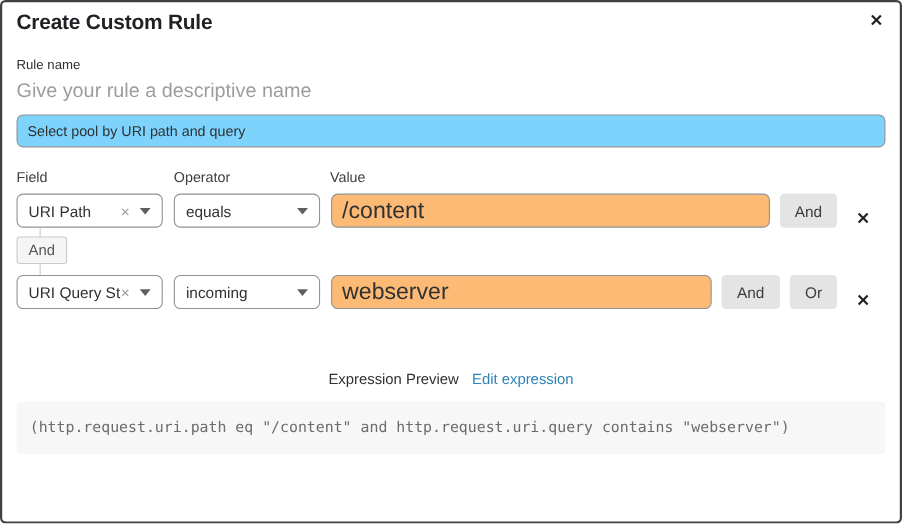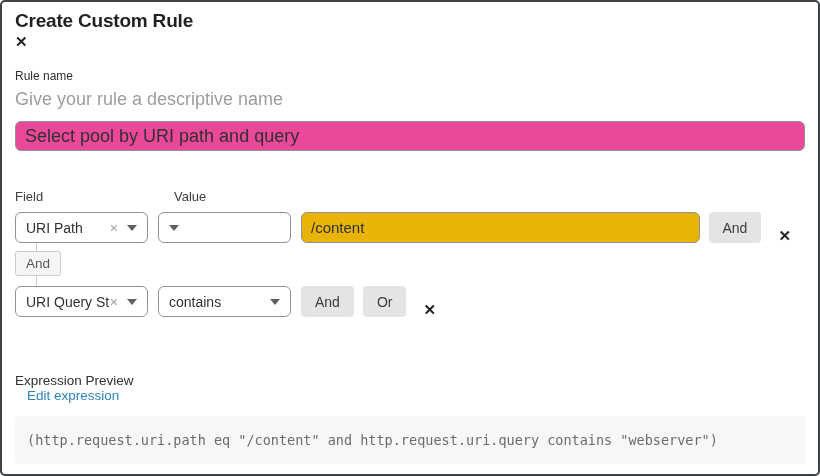--- a/index.html
+++ b/index.html
@@ -11,40 +11,40 @@
   }
   .dialog {
     width: 820px; height: 476px;
     border: 2px solid #3f4245;
     border-radius: 5px;
     background: #fff;
     padding: 0 13px;
     overflow: hidden;
   }
   
-  .hdr { display: flex; justify-content: space-between; align-items: flex-start; padding-top: 8px; flex-direction: column; }
+  .hdr { display: flex; justify-content: space-between; align-items: flex-start; padding-top: 8px; }
   .title { margin: 0; font-size: 19px; font-weight: 700; color: #1f2124; letter-spacing: -0.2px; }
   .close-btn {
     background: none; border: none; padding: 2px 2px 0 0; margin: 0;
     font-size: 15px; font-weight: 900; color: #1f2124; cursor: pointer; line-height: 1;
     font-family: inherit;
   }
   
   .rule-name { margin-top: 20px; }
   .lbl { font-size: 12px; color: #2e3032; }
   .sublbl { font-size: 18px; color: #9b9da0; margin-top: 6px; }
   .name-input {
     margin-top: 11px; width: 100%; height: 30px;
     border: 1px solid #8e9297; border-radius: 6px;
-    padding: 0 9px; font-size: 18px; color: #2f3133;
-    font-family: inherit; outline: none; background: #ec4899;
+    padding: 0 9px; font-size: 13px; color: #2f3133;
+    font-family: inherit; outline: none; background: #7dd3fc;
   }
   
   .match-heading { margin: 46px 0 0 0; font-size: 15px; font-weight: 700; color: #26282a; }
-  .col-heads { display: flex; margin-top: 38px; font-size: 13px; color: #3c3e40; gap: 16px; }
+  .col-heads { display: flex; margin-top: 19px; font-size: 13px; color: #3c3e40; }
   .col-heads .c1 { width: 143px; }
   .col-heads .c2 { width: 142px; }
   .crow { display: flex; align-items: flex-end; margin-top: 8px; }
   .select {
     width: 133px; height: 31px; flex: none;
     border: 1px solid #8e9297; border-radius: 6px;
     display: flex; align-items: center;
     padding: 0 10px; margin-right: 10px;
     font-size: 14px; color: #2f3133; cursor: pointer; background: #fff;
   }
@@ -52,21 +52,21 @@
   .clear-x { color: #999ea3; font-size: 14px; line-height: 1; margin-right: 9px; cursor: pointer; }
   .caret {
     width: 0; height: 0; flex: none;
     border-left: 5px solid transparent; border-right: 5px solid transparent;
     border-top: 6px solid #5d6063;
   }
   .value-input {
     flex: 1; min-width: 0; height: 31px;
     border: 1px solid #8e9297; border-radius: 6px;
     padding: 0 9px; margin-right: 9px;
-    font-size: 15px; color: #2f3133; font-family: inherit; outline: none; background: #eab308;
+    font-size: 21px; color: #2f3133; font-family: inherit; outline: none; background: #fdba74;
   }
   .chip {
     flex: none; height: 31px; padding: 0 14px; margin-right: 9px;
     background: #e4e4e4; border: none; border-radius: 4px;
     font-size: 14px; color: #3a3c3e; font-family: inherit; cursor: pointer;
   }
   .remove-x {
     flex: none; margin: 0 14px 0 8px;
     font-size: 15px; font-weight: 900; color: #1f2124; line-height: 1; cursor: pointer;
   }
@@ -75,21 +75,21 @@
   .connector::before {
     content: ""; position: absolute; left: 21px; top: 0; bottom: 0;
     width: 1px; background: #c9cbcd;
   }
   .conn-badge {
     position: absolute; top: 8px; left: 0;
     background: #f5f5f5; border: 1px solid #c9cbcd; border-radius: 3px;
     padding: 4px 10px; font-size: 13.5px; color: #54565a;
   }
   
-  .expr-head { display: flex; justify-content: flex-end; align-items: baseline; margin-top: 56px; flex-direction: column; }
+  .expr-head { display: flex; justify-content: center; align-items: baseline; margin-top: 56px; }
   .expr-label { font-size: 13.5px; color: #2e3032; }
   .expr-link { font-size: 13.5px; text-decoration: none; cursor: pointer; padding-left: 12px; }
   .code-block {
     margin-top: 13px; height: 48px;
     background: #f7f7f7; border-radius: 4px;
     padding: 16px 12px;
     font-family: "DejaVu Sans Mono", monospace;
     font-size: 13.5px; line-height: 16px; color: #6a6c6e;
     white-space: pre; overflow: hidden;
   }
@@ -106,51 +106,54 @@
 
   <div class="rule-name">
     <div class="lbl">Rule name</div>
     <div class="sublbl">Give your rule a descriptive name</div>
     <input class="name-input" type="text" value="Select pool by URI path and query" style="">
   </div>
 
 
   <div class="col-heads">
     <span class="c1">Field</span>
+    <span class="c2">Operator</span>
     <span class="c3">Value</span>
   </div>
 
   <div class="crow">
     <div class="select">
       <span class="sel-txt">URI Path</span>
       <span class="clear-x">×</span>
       <span class="caret"></span>
     </div>
     <div class="select">
+      <span class="sel-txt">equals</span>
       <span class="caret"></span>
     </div>
     <input class="value-input" type="text" value="/content" style="">
     <button class="chip">And</button>
     <span class="remove-x">✕</span>
   </div>
 
   <div class="connector">
     <div class="conn-badge">And</div>
   </div>
 
   <div class="crow" style="margin-top:0;">
     <div class="select">
       <span class="sel-txt">URI Query St...</span>
       <span class="clear-x">×</span>
       <span class="caret"></span>
     </div>
     <div class="select">
-      <span class="sel-txt">contains</span>
+      <span class="sel-txt">incoming</span>
       <span class="caret"></span>
     </div>
+    <input class="value-input" type="text" value="webserver" style="">
     <button class="chip">And</button>
     <button class="chip">Or</button>
     <span class="remove-x">✕</span>
   </div>
 
   <div class="expr-head">
     <span class="expr-label">Expression Preview</span>
     <a class="expr-link" style="color: rgb(44, 130, 184);">Edit expression</a>
   </div>
   <div class="code-block">(http.request.uri.path eq "/content" and http.request.uri.query contains "webserver")</div>

